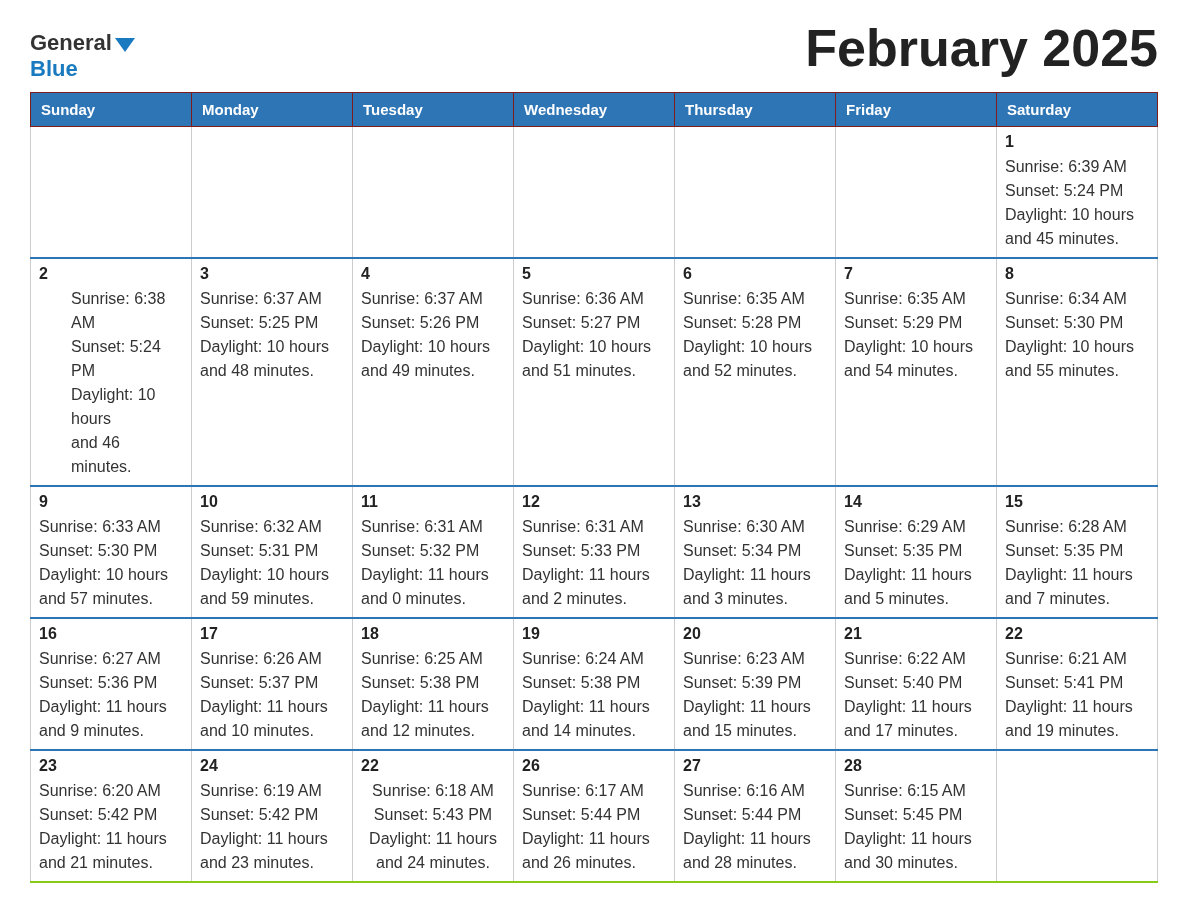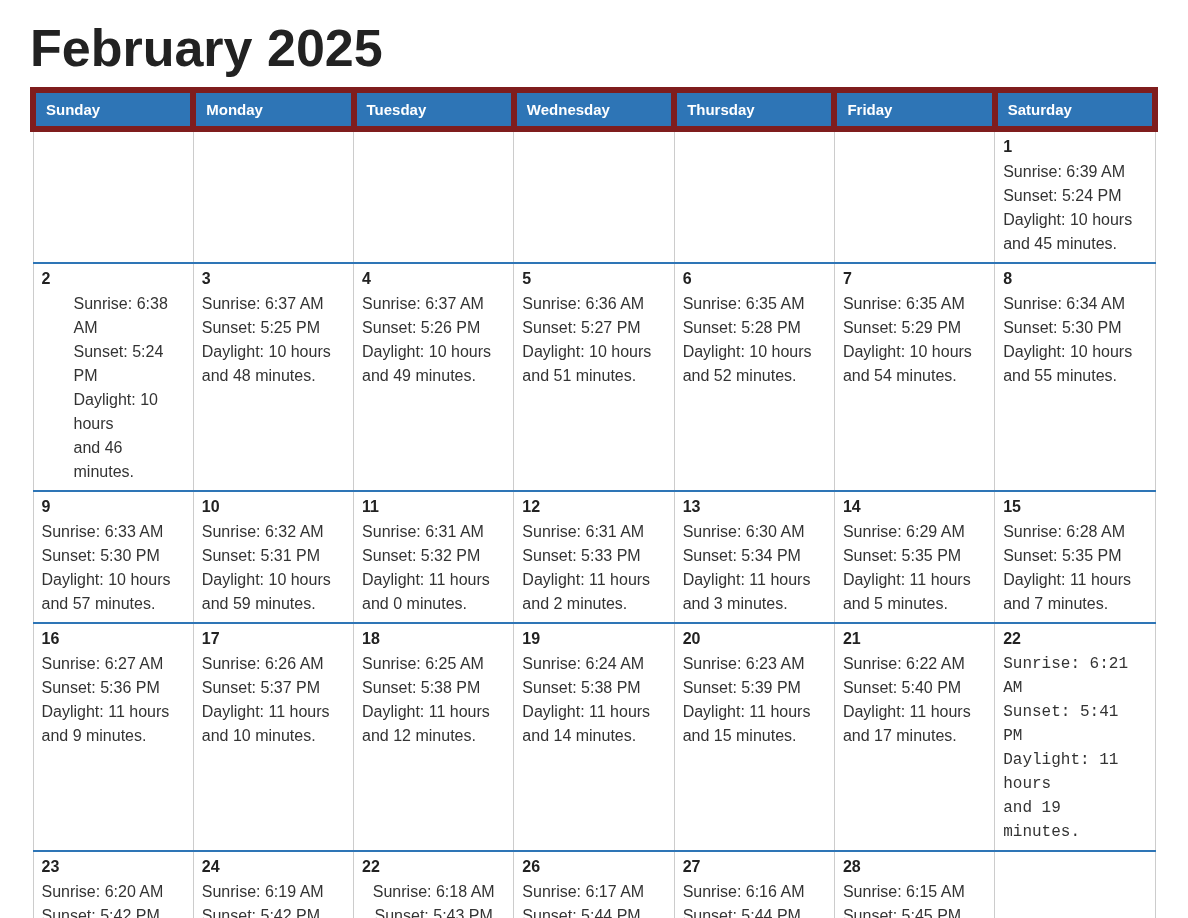--- a/index.html
+++ b/index.html
@@ -63,21 +63,21 @@
       border-collapse: collapse;
       border: 1px solid #999;
     }
     .calendar th {
       background-color: #2e75b6;
       color: #fff;
       font-size: 15px;
       font-weight: bold;
       padding: 8px 10px;
       text-align: left;
-      border: 6px solid #7f1d1d;
+      border: 1px solid #7f1d1d;
     }
     .calendar td {
       vertical-align: top;
       width: 14.28%;
       padding: 6px 8px;
       border: 1px solid #ccc;
       min-height: 100px;
       height: 110px;
       font-size: 12px;
       color: #333;
@@ -102,20 +102,27 @@
       background: #f9f9f9;
     }
     .row-border td {
       border-top: 2px solid #2e75b6;
     }
   </style>
 </head>
 <body>
 
 <div class="header">
+  <div class="logo">
+    <div class="logo-text-general">
+      <span>General</span>
+      <span class="logo-arrow"></span>
+    </div>
+    <div class="logo-text-blue">Blue</div>
+  </div>
   <div class="title-section">
     <div class="month-title">February 2025</div>
   </div>
 </div>
 
 <table class="calendar">
   <thead>
     <tr>
     <th>Sunday</th>
         <th>Monday</th>
@@ -282,21 +289,21 @@
         </td>
         <td>
           <span class="day-number">21</span>
           <div class="day-info" style="white-space: pre-line;">Sunrise: 6:22 AM
 Sunset: 5:40 PM
 Daylight: 11 hours
 and 17 minutes.</div>
         </td>
         <td>
           <span class="day-number">22</span>
-          <div class="day-info" style="white-space: pre-line; font-family: Liberation Mono, monospace;">Sunrise: 6:21 AM
+          <div class="day-info" style="white-space: pre-line;">Sunrise: 6:21 AM
 Sunset: 5:41 PM
 Daylight: 11 hours
 and 19 minutes.</div>
         </td>
       </tr>
       <tr class="row-border">
         <td>
           <span class="day-number">23</span>
           <div class="day-info" style="white-space: pre-line;">Sunrise: 6:20 AM
 Sunset: 5:42 PM

